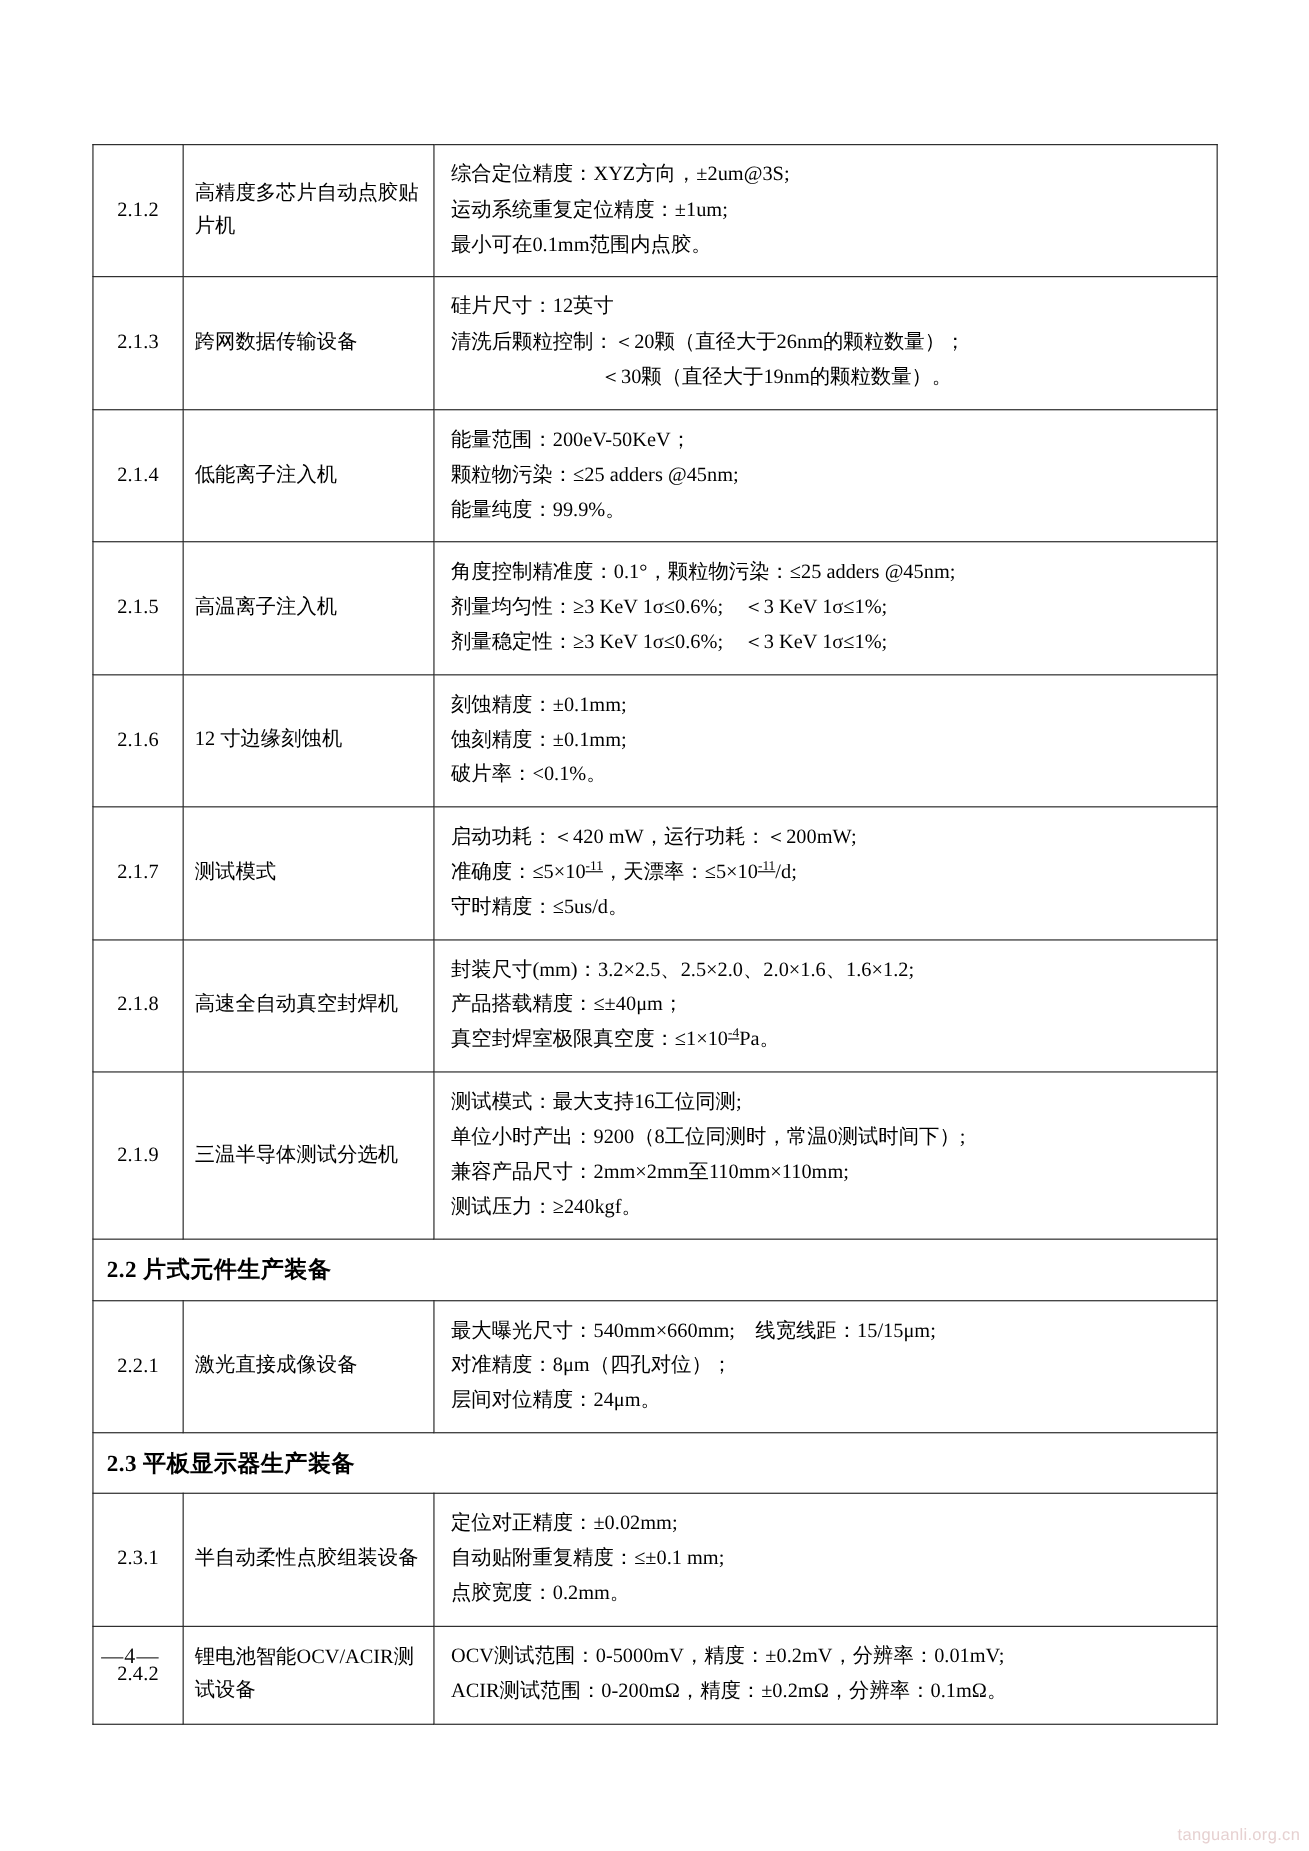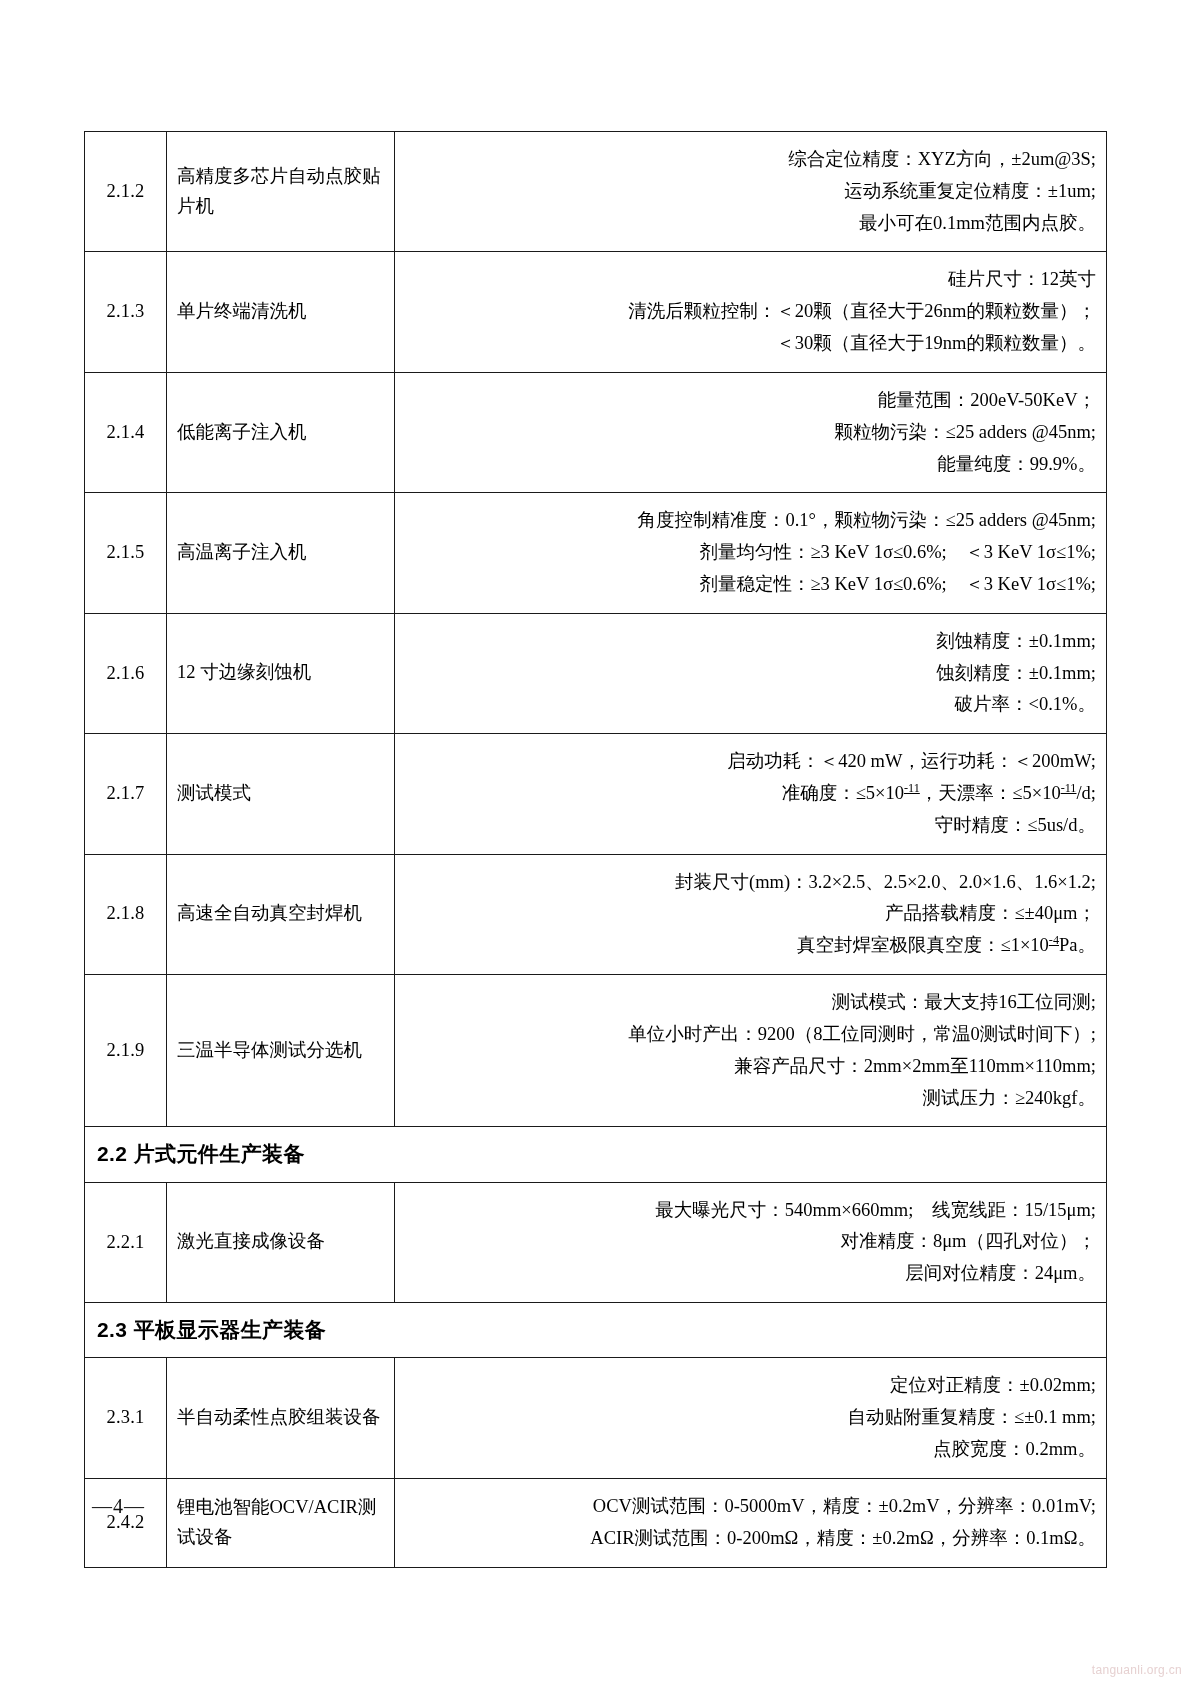--- a/index.html
+++ b/index.html
@@ -54,39 +54,39 @@
   }
 
   .cell-name {
     text-align: left;
     font-size: 18.5px;
     line-height: 1.62;
     padding: 9px 10px;
   }
 
   .cell-spec {
-    text-align: right;
+    text-align: left;
     font-size: 18.5px;
     line-height: 1.72;
     padding: 12px 10px 12px 15px;
   }
 
   .cell-spec .line {
     white-space: nowrap;
   }
 
   .cell-spec .line.indent {
     padding-left: 136px;
   }
 
   .section-row td {
     padding: 13px 8px 13px 12px;
     font-size: 21px;
     font-weight: bold;
-    font-family: Liberation Sans, sans-serif;
+    font-family: Liberation Serif, serif;
     letter-spacing: 0.4px;
     text-align: left;
     line-height: 1.35;
   }
 
   sup, sub {
     font-size: 0.66em;
     line-height: 0;
     text-decoration: underline;
   }
@@ -98,21 +98,21 @@
     font-size: 20px;
     letter-spacing: 1px;
     color: #111111;
   }
 
   .watermark {
     position: absolute;
     right: 8px;
     bottom: 6px;
     font-family: "Liberation Sans", "DejaVu Sans", sans-serif;
-    font-size: 12px;
+    font-size: 15px;
     color: #e2c9c9;
     letter-spacing: 0.3px;
     opacity: 0.85;
   }
 </style>
 </head>
 <body>
 
 <div class="page">
 
@@ -127,21 +127,21 @@
           <td class="cell-code">2.1.2</td>
           <td class="cell-name">高精度多芯片自动点胶贴片机</td>
           <td class="cell-spec">
             <div class="line">综合定位精度：XYZ方向，±2um@3S;</div>
             <div class="line">运动系统重复定位精度：±1um;</div>
             <div class="line">最小可在0.1mm范围内点胶。</div>
           </td>
         </tr>
         <tr>
           <td class="cell-code">2.1.3</td>
-          <td class="cell-name">单片终端清洗机</td>
+          <td class="cell-name">跨网数据传输设备</td>
           <td class="cell-spec">
             <div class="line">硅片尺寸：12英寸</div>
             <div class="line">清洗后颗粒控制：＜20颗（直径大于26nm的颗粒数量）；</div>
             <div class="line indent">＜30颗（直径大于19nm的颗粒数量）。</div>
           </td>
         </tr>
         <tr>
           <td class="cell-code">2.1.4</td>
           <td class="cell-name">低能离子注入机</td>
           <td class="cell-spec">

